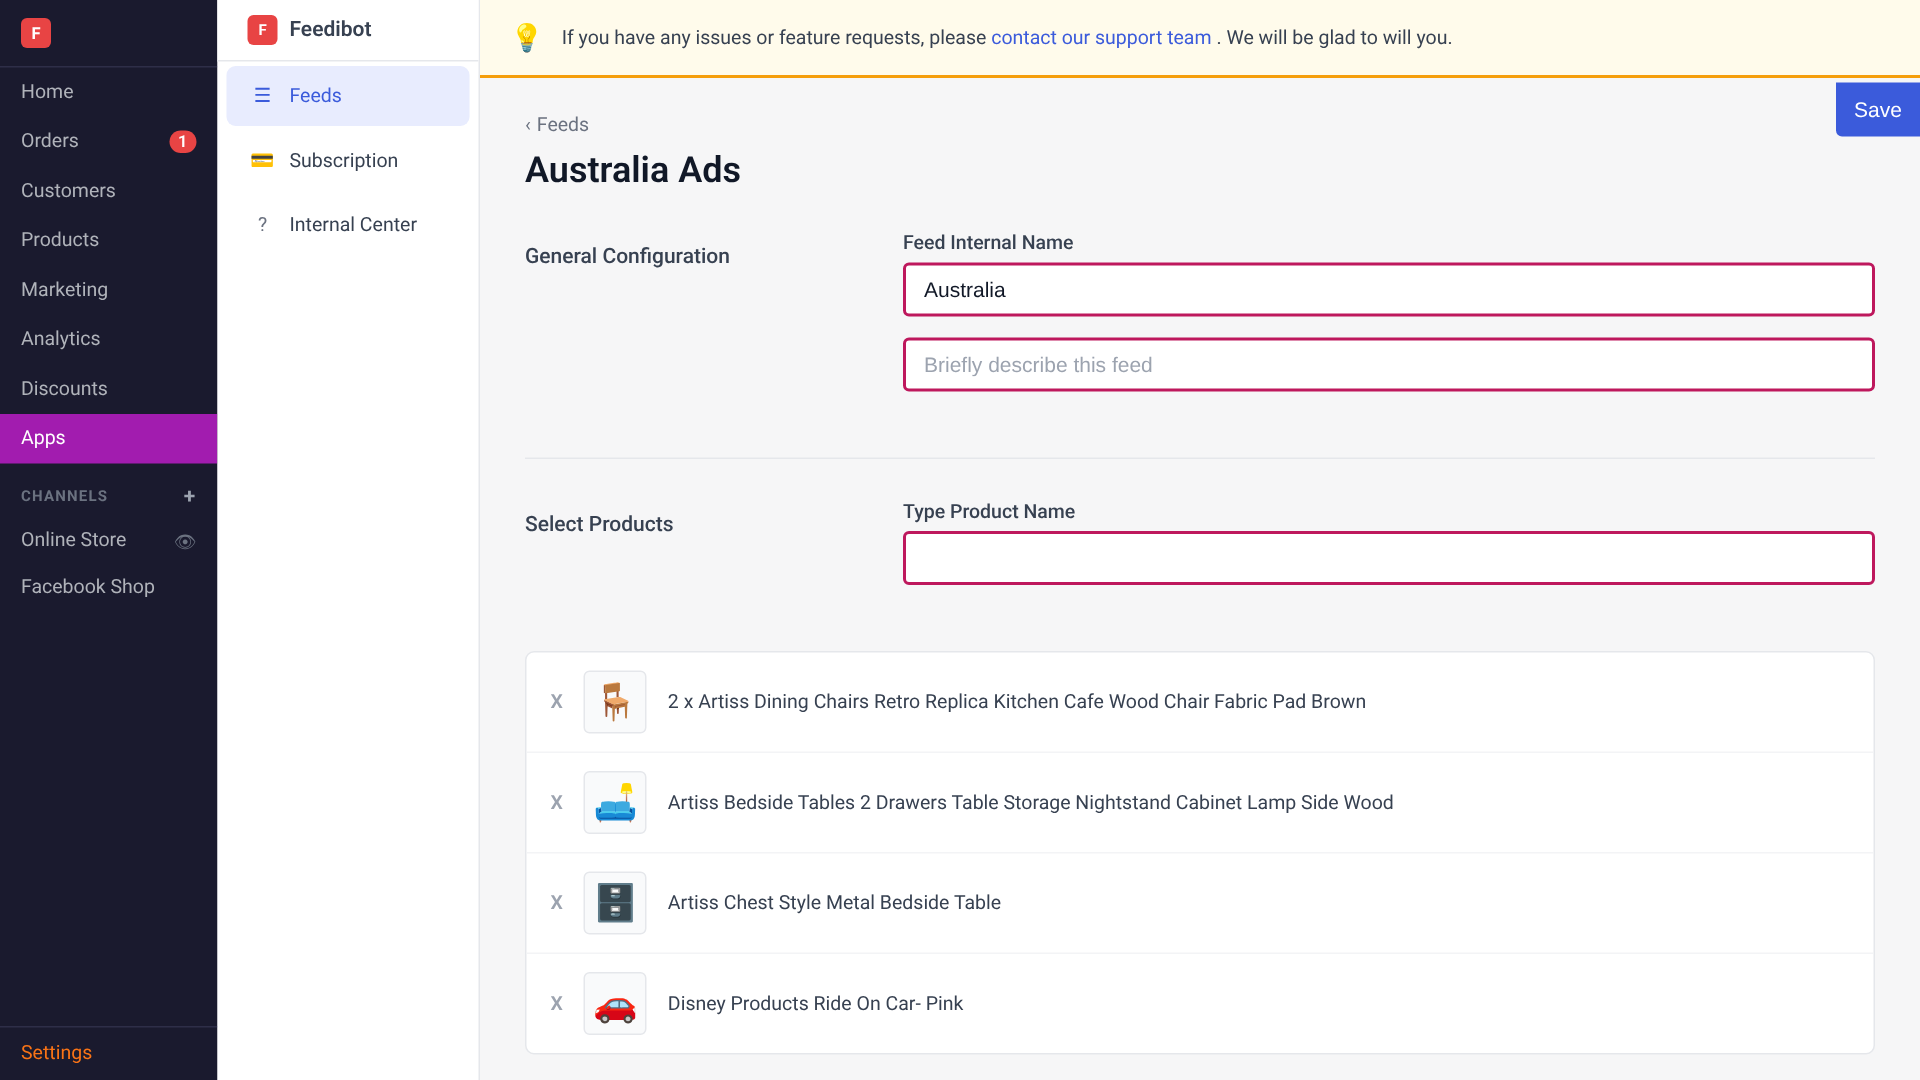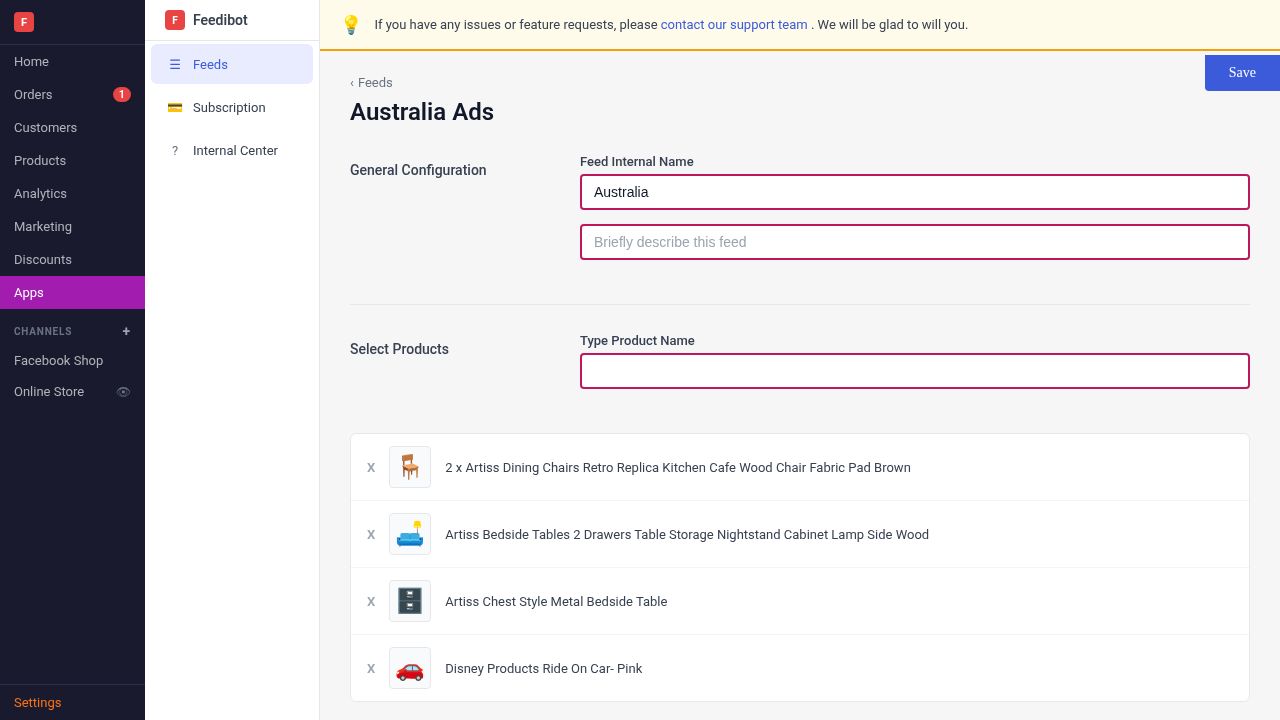--- a/index.html
+++ b/index.html
@@ -206,32 +206,31 @@
       color: #111827;
       margin-bottom: 28px;
     }
     .save-button {
       position: absolute;
       top: 55px;
       right: 0;
       background: #3b5bdb;
       color: white;
       border: none;
-      padding: 10px 24px;
+      padding: 10px 12px;
       font-size: 14px;
       font-weight: 500;
       cursor: pointer;
       border-radius: 0 0 0 4px;
-      font-family: Liberation Serif, serif;
     }
 
     
     .two-col {
       display: flex;
-      gap: 30px;
+      gap: 52px;
       margin-bottom: 30px;
       align-items: flex-start;
     }
     .left-label {
       width: 200px;
       flex-shrink: 0;
       font-size: 14px;
       font-weight: 500;
       color: #374151;
       padding-top: 8px;
@@ -326,44 +325,44 @@
         <span>Orders</span>
         <span class="badge">1</span>
       </div>
       <div class="sidebar-nav-item">
         <span>Customers</span>
       </div>
       <div class="sidebar-nav-item">
         <span>Products</span>
       </div>
       <div class="sidebar-nav-item">
+        <span>Marketing</span>
+      </div>
+      <div class="sidebar-nav-item">
         <span>Analytics</span>
-      </div>
-      <div class="sidebar-nav-item">
-        <span>Marketing</span>
       </div>
       <div class="sidebar-nav-item">
         <span>Discounts</span>
       </div>
       <div class="sidebar-nav-item active">
         <span>Apps</span>
       </div>
     </div>
 
   <div class="sidebar-section-label">
     <span>CHANNELS</span>
     <span class="add-icon">+</span>
   </div>
   <div id="sidebar-channels">
       <div class="sidebar-channel-item">
-        <span>Facebook Shop</span>
-      </div>
-      <div class="sidebar-channel-item">
         <span>Online Store</span>
         <span class="eye-icon">👁</span>
+      </div>
+      <div class="sidebar-channel-item">
+        <span>Facebook Shop</span>
       </div>
     </div>
 
   <div class="sidebar-bottom">
     <span>Settings</span>
   </div>
 </div>
 
 <div class="app-panel">
   <div class="app-topbar">

